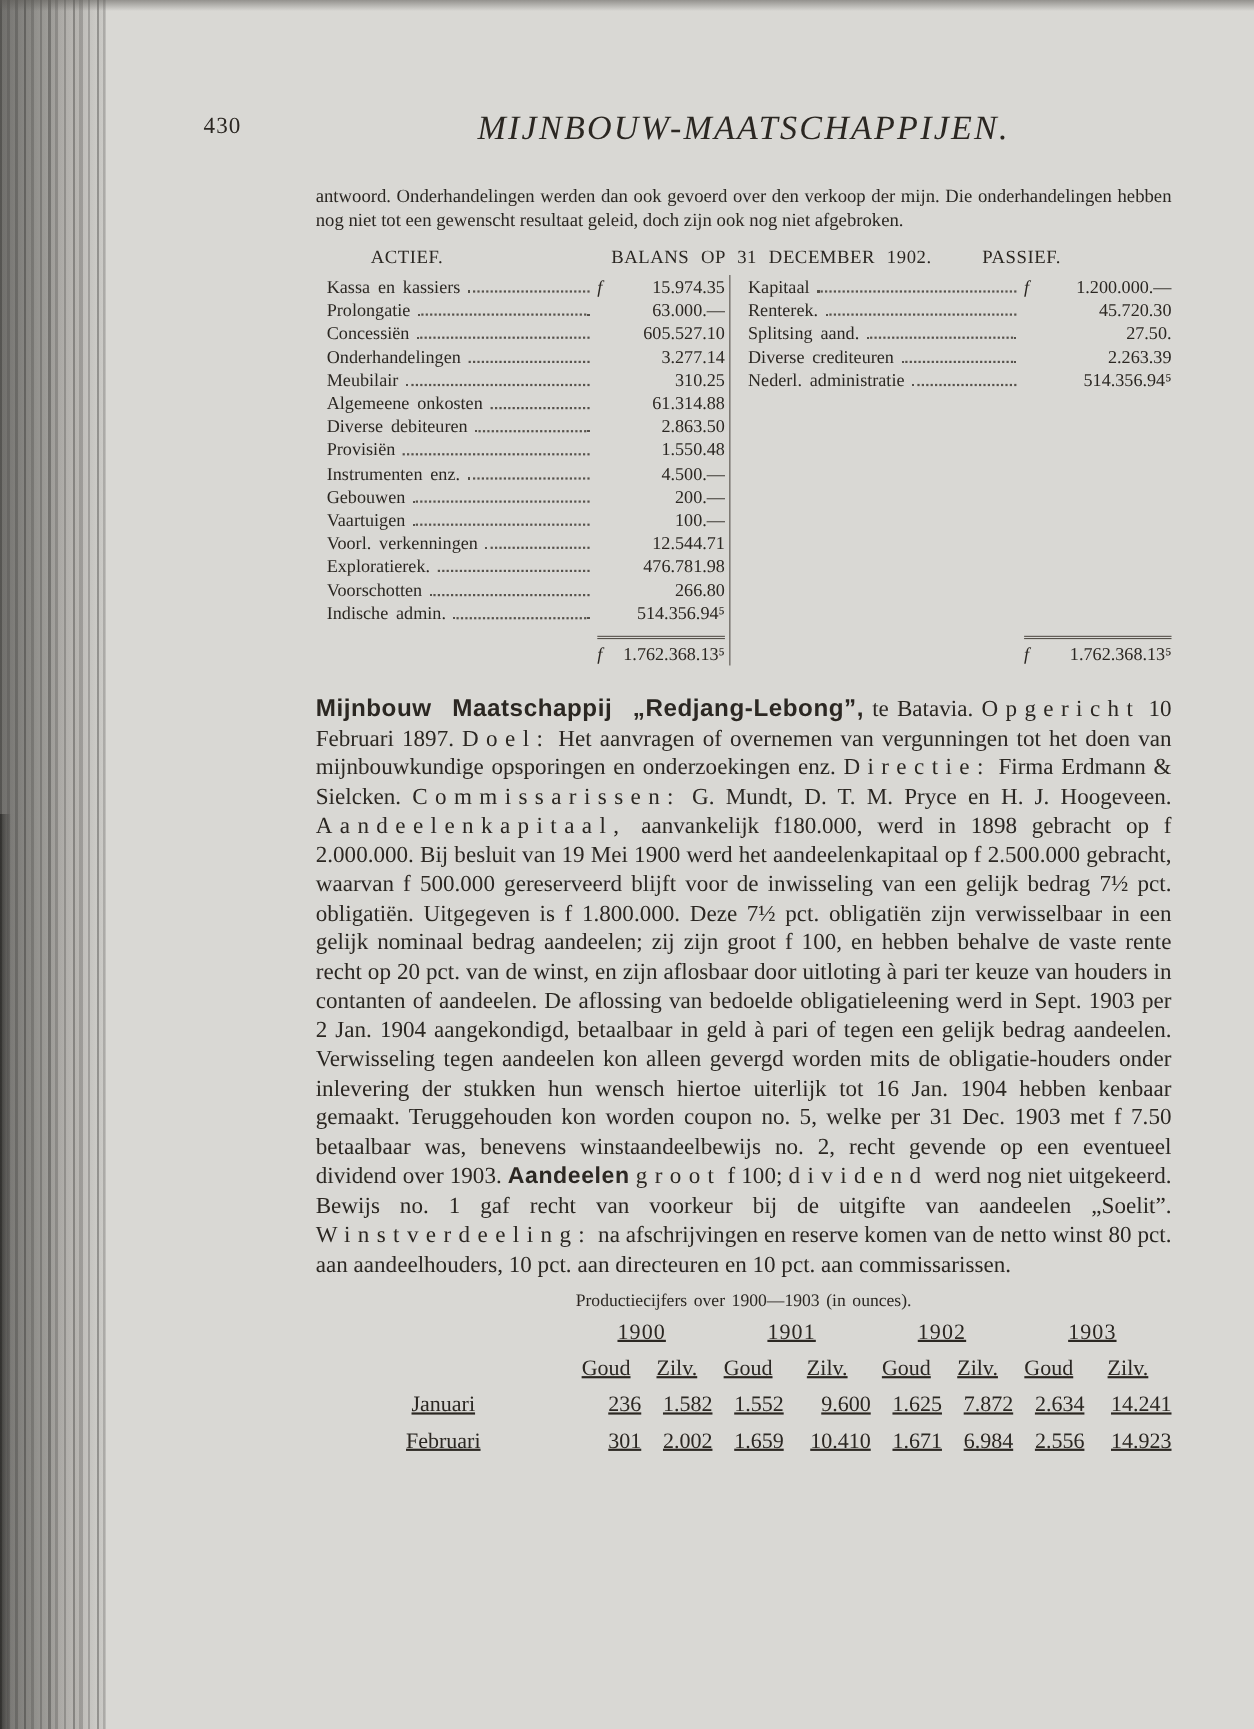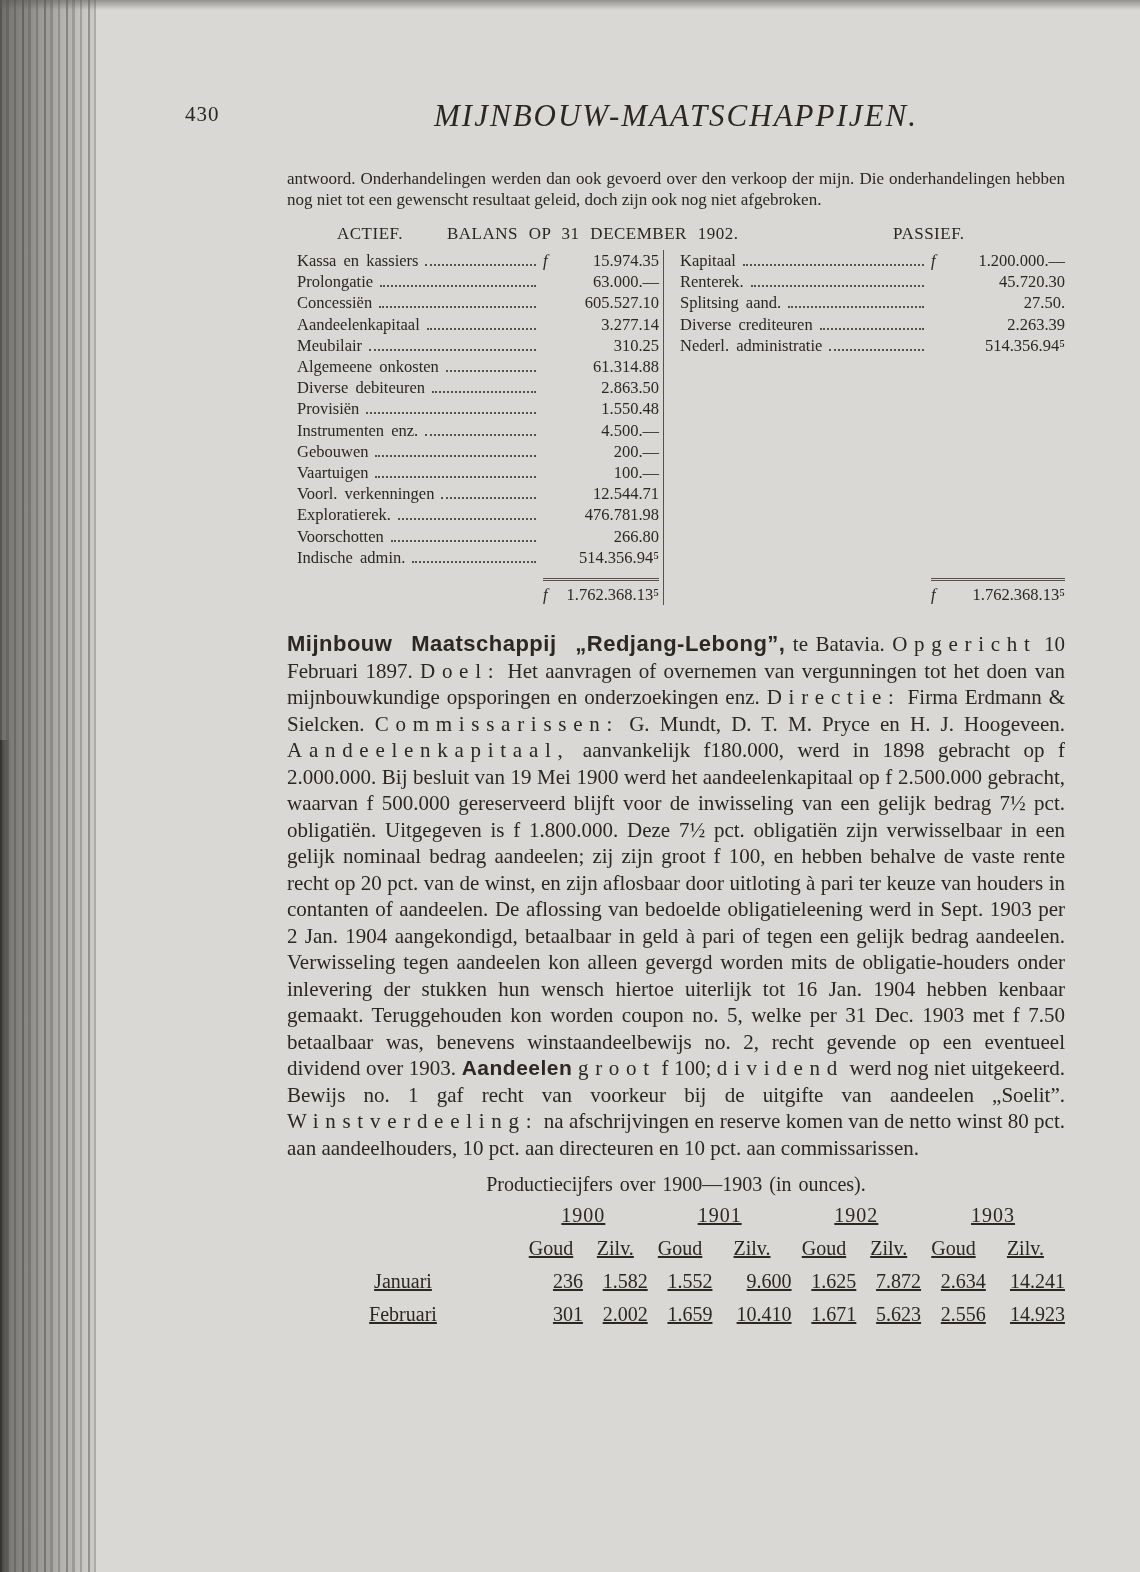--- a/index.html
+++ b/index.html
@@ -35,21 +35,21 @@
   .htitle{position:absolute;left:102px;top:2px;width:778px;text-align:center;
     font-style:italic;font-size:31px;letter-spacing:2px;}
 
   
   .intro{margin:30px 0 14px 102px;width:778px;text-align:justify;
     font-size:17px;line-height:21px;}
 
   
   .balhead{position:relative;margin-top:7px;height:23px;font-size:17px;letter-spacing:.5px;}
   .balhead .actief{position:absolute;left:152px;}
-  .balhead .baltitle{position:absolute;left:262px;width:400px;text-align:left;word-spacing:6px;}
+  .balhead .baltitle{position:absolute;left:262px;width:400px;text-align:right;word-spacing:6px;}
   .balhead .passief{position:absolute;left:708px;}
 
   
   .bal{display:flex;margin-left:102px;width:778px;margin-top:3px;align-items:stretch;
     font-size:16.5px;}
   .bcol{display:flex;flex-direction:column;}
   .bcol.left{width:372px;}
   .bcol.right{flex:1;padding-left:6px;}
   .bdivider{width:1px;background:#56524b;margin-left:4px;}
   .brow{display:flex;align-items:baseline;line-height:21.2px;white-space:nowrap;margin-left:10px;}
@@ -65,21 +65,21 @@
   .section{margin:26px 0 0 102px;width:778px;text-align:justify;
     font-size:21px;line-height:26.5px;}
   .co-bold{font-family:"Liberation Sans","DejaVu Sans",sans-serif;font-weight:bold;
     font-size:22px;letter-spacing:.5px;word-spacing:10px;}
   .co-bold2{font-family:"Liberation Sans","DejaVu Sans",sans-serif;font-weight:bold;
     font-size:21px;letter-spacing:.5px;}
   .sp{letter-spacing:.32em;}
 
   
   .prod{margin:12px 0 0 102px;width:778px;}
-  .prod-title{text-align:center;font-size:20px;word-spacing:2px;}
+  .prod-title{text-align:center;font-size:16px;word-spacing:2px;}
   table.ptab{width:100%;border-collapse:collapse;margin-top:3px;font-size:20px;text-decoration:underline;}
   table.ptab td{padding:0;line-height:33px;white-space:nowrap;}
   td.month{width:232px;text-align:center;}
   td.yr{text-align:center;letter-spacing:1px;}
   td.sub{text-align:center;}
   td.num{text-align:right;padding-right:14px;}
 </style>
 </head>
 <body>
 
@@ -116,21 +116,21 @@
           <span class="bcur"></span>
           <span class="bval">63.000.—</span>
         </div>
       <div class="brow">
           <span class="blabel">Concessiën</span>
           <span class="leader"></span>
           <span class="bcur"></span>
           <span class="bval">605.527.10</span>
         </div>
       <div class="brow">
-          <span class="blabel">Aandeelenkapitaal</span>
+          <span class="blabel">Onderhandelingen</span>
           <span class="leader"></span>
           <span class="bcur"></span>
           <span class="bval">3.277.14</span>
         </div>
       <div class="brow">
           <span class="blabel">Meubilair</span>
           <span class="leader"></span>
           <span class="bcur"></span>
           <span class="bval">310.25</span>
         </div>
@@ -279,21 +279,21 @@
         <td class="num">2.634</td>
         <td class="num">14.241</td>
       </tr>
       <tr>
         <td class="month">Februari</td>
         <td class="num">301</td>
         <td class="num">2.002</td>
         <td class="num">1.659</td>
         <td class="num">10.410</td>
         <td class="num">1.671</td>
-        <td class="num">5.623</td>
+        <td class="num">6.984</td>
         <td class="num">2.556</td>
         <td class="num">14.923</td>
       </tr>
     </tbody>
       </table>
   </div>
 
 </div>
 
 </body></html>

